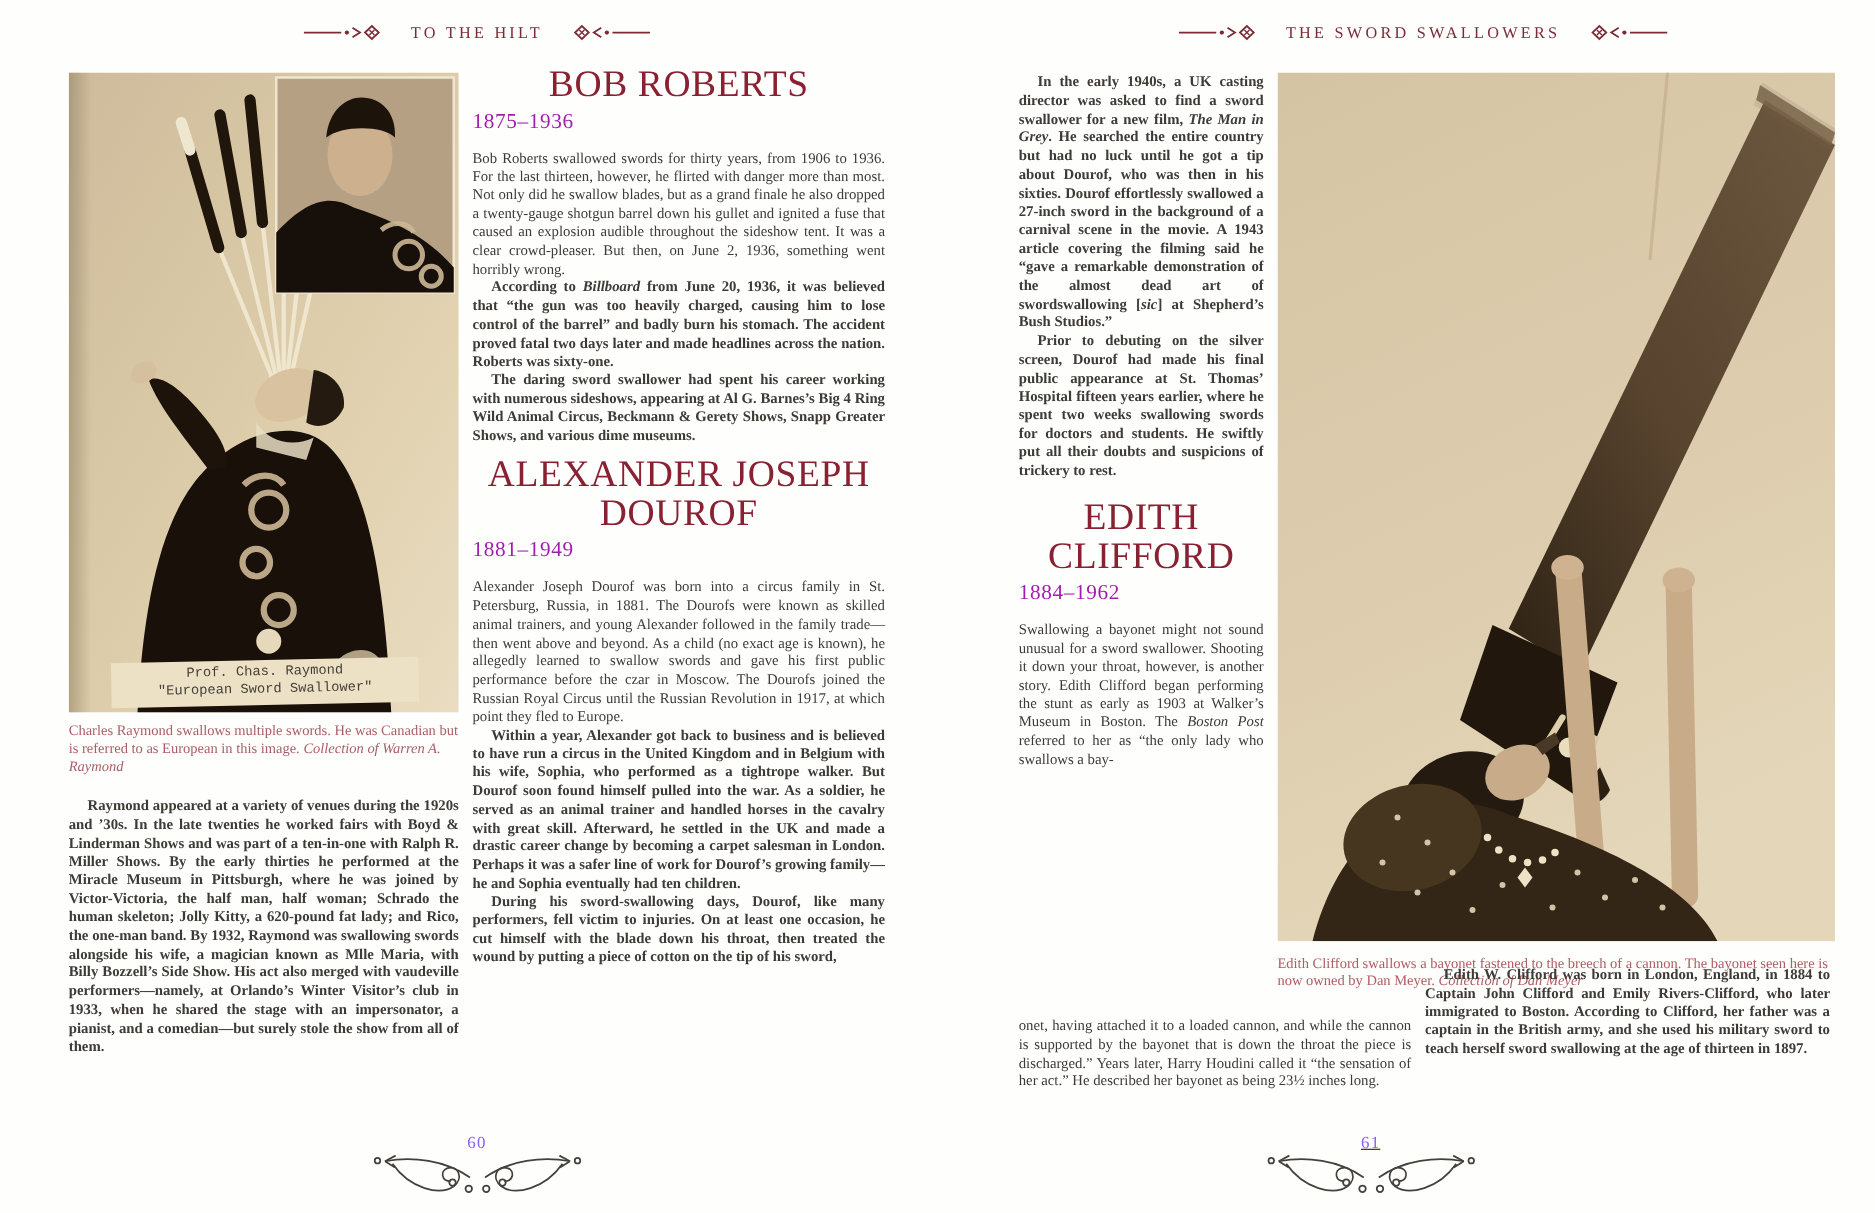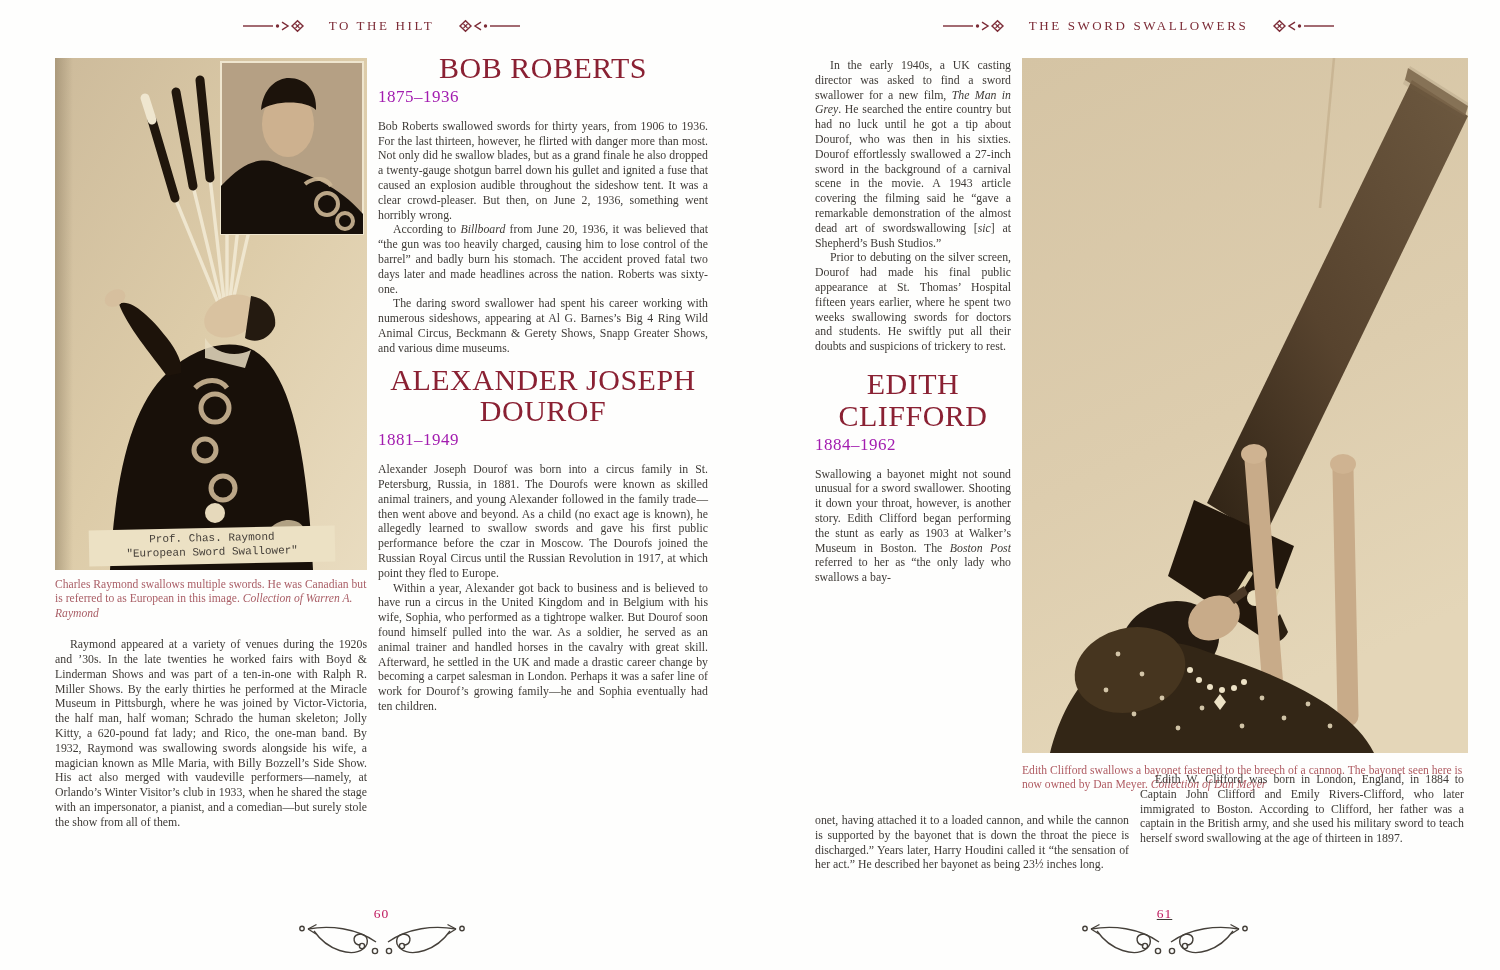--- a/index.html
+++ b/index.html
@@ -12,21 +12,21 @@
   .running-head .rh-text{font-size:13px;letter-spacing:2.6px;color:#7c2b36;white-space:nowrap;}
   .rh-left{left:55px;width:653px;}
   .rh-right{left:815px;width:647px;}
 
   
   .photo-col{position:absolute;left:55px;top:58px;width:312px;}
   .text-col{position:absolute;left:378px;top:52px;width:330px;}
   .narrow-col{position:absolute;left:815px;top:58px;width:196px;height:752px;overflow:hidden;}
 
   .body-text{font-size:11.8px;line-height:14.8px;text-align:justify;hyphens:auto;margin:0;}
-  .ind{text-indent:15px;}
+  .ind{text-indent:15px;font-weight:bold;}
   .body-text i{font-style:italic;}
 
   h2.article-title{margin:0;font-weight:normal;font-size:30px;line-height:1.06;
       letter-spacing:.5px;color:#8a2133;text-align:center;}
   .article-dates{font-size:17px;color:#a21caf;text-align:left;margin:3px 0 12px 0;letter-spacing:.5px;}
   .article + .article{margin-top:8px;}
   .narrow-col h2.article-title{margin-top:14px;}
 
   
   figure{margin:0;position:relative;}
@@ -50,22 +50,22 @@
   .caption-right i{font-style:italic;}
 
   .photo-col .body-text{margin-top:16px;}
 
   .bottom-left-block{position:absolute;left:815px;top:813px;width:314px;}
   .bottom-right-block{position:absolute;left:1140px;top:772px;width:324px;}
 
   
   .folio{position:absolute;top:906px;text-align:center;}
   .folio-left{left:55px;width:653px;}
-  .folio-right{left:841px;width:647px;text-decoration:underline;}
-  .folio-number{font-size:13.5px;color:#be185d;letter-spacing:1px;margin-bottom:-4px;}
+  .folio-right{left:773px;width:647px;text-decoration:underline;}
+  .folio-number{font-size:13.5px;color:#8b5cf6;letter-spacing:1px;margin-bottom:-4px;}
 
   .orn{flex:0 0 auto;}
 </style>
 </head>
 <body>
 
 <svg width="0" height="0" style="position:absolute">
   <defs>
     <g id="orn-side" stroke="#7c2b36" fill="none" stroke-width="1.4">
       <line x1="0" y1="7" x2="30" y2="7"></line>
@@ -177,20 +177,21 @@
       <div class="article-dates">1875–1936</div>
       <p class="body-text">Bob Roberts swallowed swords for thirty years, from 1906 to 1936. For the last thirteen, however, he flirted with danger more than most. Not only did he swallow blades, but as a grand finale he also dropped a twenty-gauge shotgun barrel down his gullet and ignited a fuse that caused an explosion audible throughout the sideshow tent. It was a clear crowd-pleaser. But then, on June 2, 1936, something went horribly wrong.</p>
       <p class="body-text ind">According to <i>Billboard</i> from June 20, 1936, it was believed that “the gun was too heavily charged, causing him to lose control of the barrel” and badly burn his stomach. The accident proved fatal two days later and made headlines across the nation. Roberts was sixty-one.</p>
       <p class="body-text ind">The daring sword swallower had spent his career working with numerous sideshows, appearing at Al G. Barnes’s Big 4 Ring Wild Animal Circus, Beckmann &amp; Gerety Shows, Snapp Greater Shows, and various dime museums.</p>
     </article>
     <article class="article">
       <h2 class="article-title">ALEXANDER JOSEPH DOUROF</h2>
       <div class="article-dates">1881–1949</div>
       <p class="body-text">Alexander Joseph Dourof was born into a circus family in St. Petersburg, Russia, in 1881. The Dourofs were known as skilled animal trainers, and young Alexander followed in the family trade—then went above and beyond. As a child (no exact age is known), he allegedly learned to swallow swords and gave his first public performance before the czar in Moscow. The Dourofs joined the Russian Royal Circus until the Russian Revolution in 1917, at which point they fled to Europe.</p>
       <p class="body-text ind">Within a year, Alexander got back to business and is believed to have run a circus in the United Kingdom and in Belgium with his wife, Sophia, who performed as a tightrope walker. But Dourof soon found himself pulled into the war. As a soldier, he served as an animal trainer and handled horses in the cavalry with great skill. Afterward, he settled in the UK and made a drastic career change by becoming a carpet salesman in London. Perhaps it was a safer line of work for Dourof’s growing family—he and Sophia eventually had ten children.</p>
+      <p class="body-text ind">During his sword-swallowing days, Dourof, like many performers, fell victim to injuries. On at least one occasion, he cut himself with the blade down his throat, then treated the wound by putting a piece of cotton on the tip of his sword,</p>
     </article>
   </div>
 
   <div class="folio folio-left">
     <div class="folio-number">60</div>
     <svg width="176" height="44">
       <g transform="translate(88,0) scale(-1,1)">
           <use href="#flourish-half"></use>
         </g>
       <g transform="translate(88,0)">

